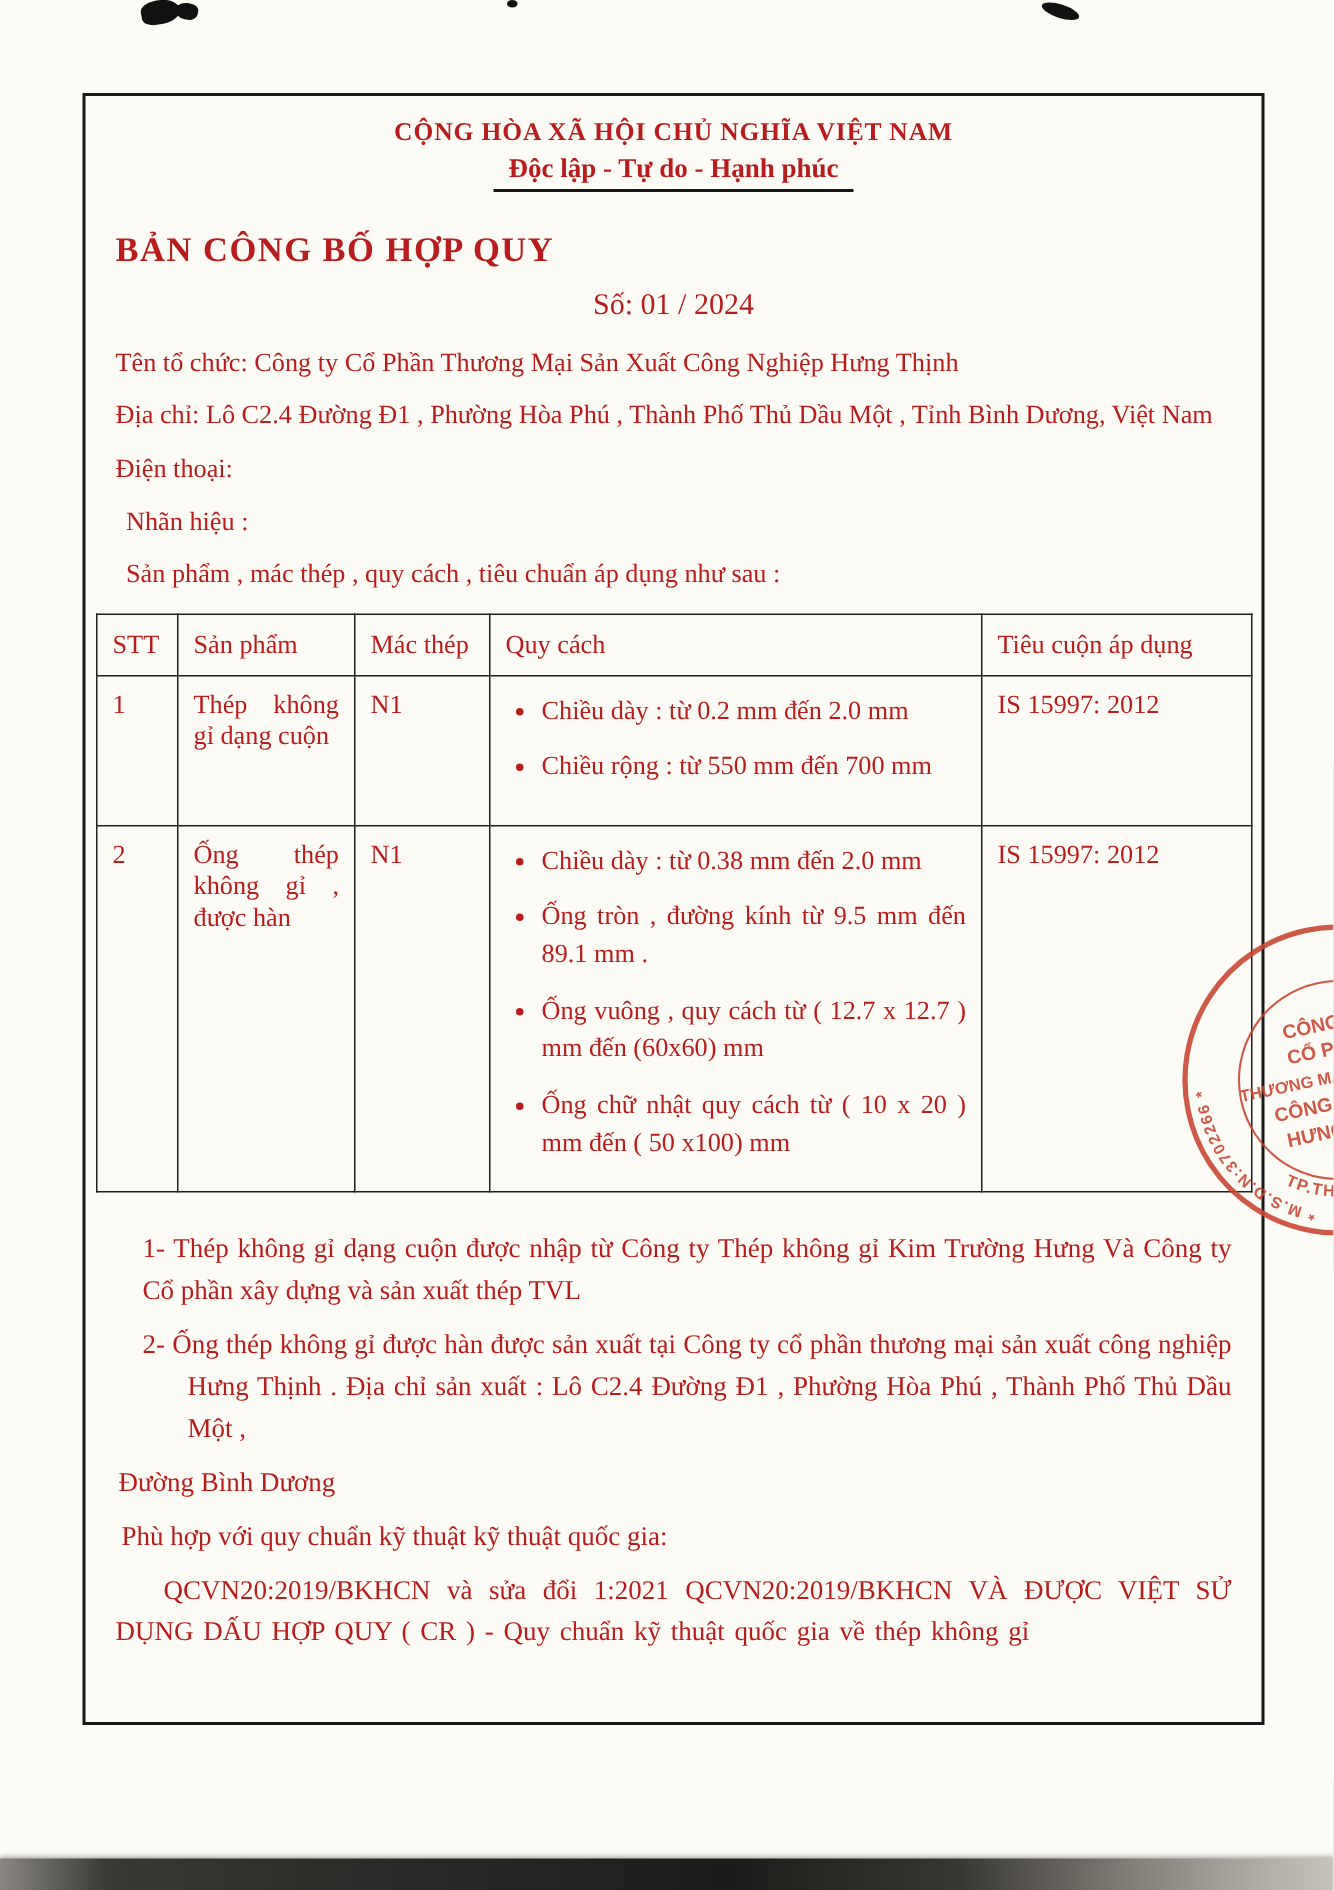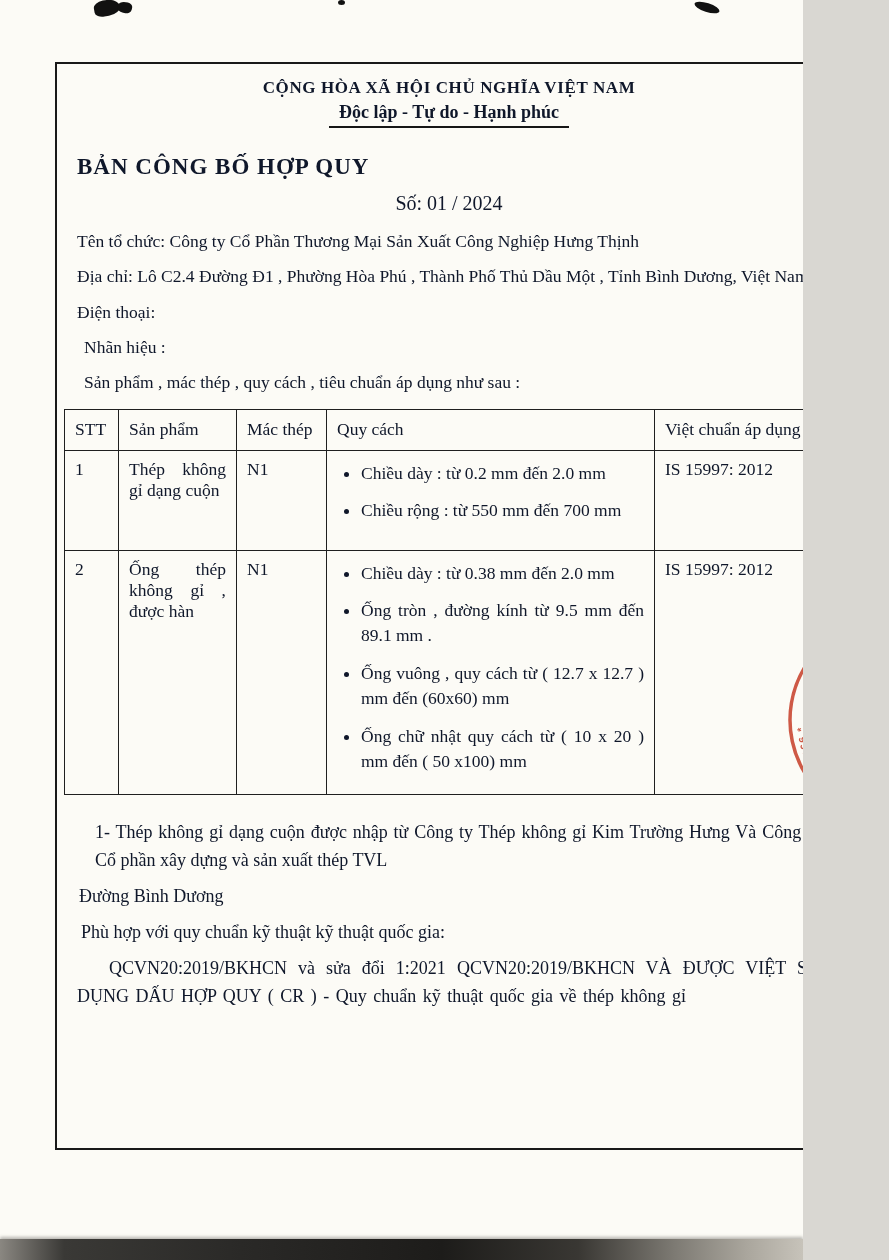--- a/index.html
+++ b/index.html
@@ -3,24 +3,24 @@
 <meta charset="utf-8">
 <style>
   html, body { margin: 0; padding: 0; }
   body {
     width: 889px; height: 1260px;
     background: #d9d7d2;
     font-family: "Liberation Serif", serif;
   }
   .page {
     position: relative;
-    width: 803px; height: 1260px;
+    width: 889px; height: 1260px;
     background: #fcfbf6;
     overflow: hidden;
-    color: #0f172a;
+    color: #b91c1c;
   }
   
   .blob { position: absolute; background: #111; }
   .blob1 { left: 94px; top: 0; width: 26px; height: 16px; border-radius: 45% 60% 55% 40%; transform: rotate(-10deg); }
   .blob2 { left: 117px; top: 2px; width: 15px; height: 11px; border-radius: 60% 40% 50% 55%; transform: rotate(12deg); }
   .blob3 { left: 694px; top: 3px; width: 26px; height: 9px; border-radius: 50%; transform: rotate(18deg); }
   .blob4 { left: 338px; top: 0; width: 7px; height: 5px; border-radius: 50%; }
   .bottom-band {
     position: absolute; left: 0; bottom: 0; width: 100%; height: 21px;
     background: linear-gradient(to right,
@@ -131,21 +131,21 @@
           <col class="col-mt">
           <col class="col-qc">
           <col class="col-tc">
       </colgroup>
       <thead>
         <tr>
           <th class="c-stt">STT</th>
           <th>Sản phẩm</th>
           <th>Mác thép</th>
           <th>Quy cách</th>
-          <th>Việt chuẩn áp dụng</th>
+          <th>Tiêu cuộn áp dụng</th>
         </tr>
       </thead>
       <tbody>
         <tr class="row1">
           <td class="c-stt">1</td>
           <td class="c-sp">
               <div>Thép không gỉ dạng cuộn</div>
             </td>
           <td class="c-mt">N1</td>
           <td class="c-qc">
@@ -170,20 +170,21 @@
               <li>Ống chữ nhật quy cách từ ( 10 x 20 ) mm đến ( 50 x100) mm</li>
             </ul>
           </td>
           <td>IS 15997: 2012</td>
         </tr>
       </tbody>
     </table>
 
     <div class="notes">
       <p class="note-1">1-  Thép không gỉ dạng cuộn được nhập từ Công ty Thép không gỉ Kim Trường Hưng Và Công ty Cổ phần xây dựng và sản xuất thép TVL</p>
+      <p class="note-2">2-  Ống thép không gỉ được hàn được sản xuất tại Công ty cổ phần thương mại sản xuất công nghiệp Hưng Thịnh . Địa chỉ sản xuất : Lô C2.4 Đường Đ1 , Phường Hòa Phú , Thành Phố Thủ Dầu Một ,</p>
       <p class="note-3">Đường Bình Dương</p>
       <p class="note-4">Phù hợp với quy chuẩn kỹ thuật kỹ thuật quốc gia:</p>
       <p class="note-5">QCVN20:2019/BKHCN và sửa đổi 1:2021 QCVN20:2019/BKHCN VÀ ĐƯỢC VIỆT SỬ DỤNG DẤU HỢP QUY ( CR ) -  Quy chuẩn kỹ thuật quốc gia về thép không gỉ</p>
     </div>
 
   </div>
 
   <svg class="stamp" viewBox="0 0 240 240" xmlns="http://www.w3.org/2000/svg">
     <defs>
       <path id="arcL" d="M 120,208 A 88,88 0 0 1 32,120 A 88,88 0 0 1 120,32"></path>

